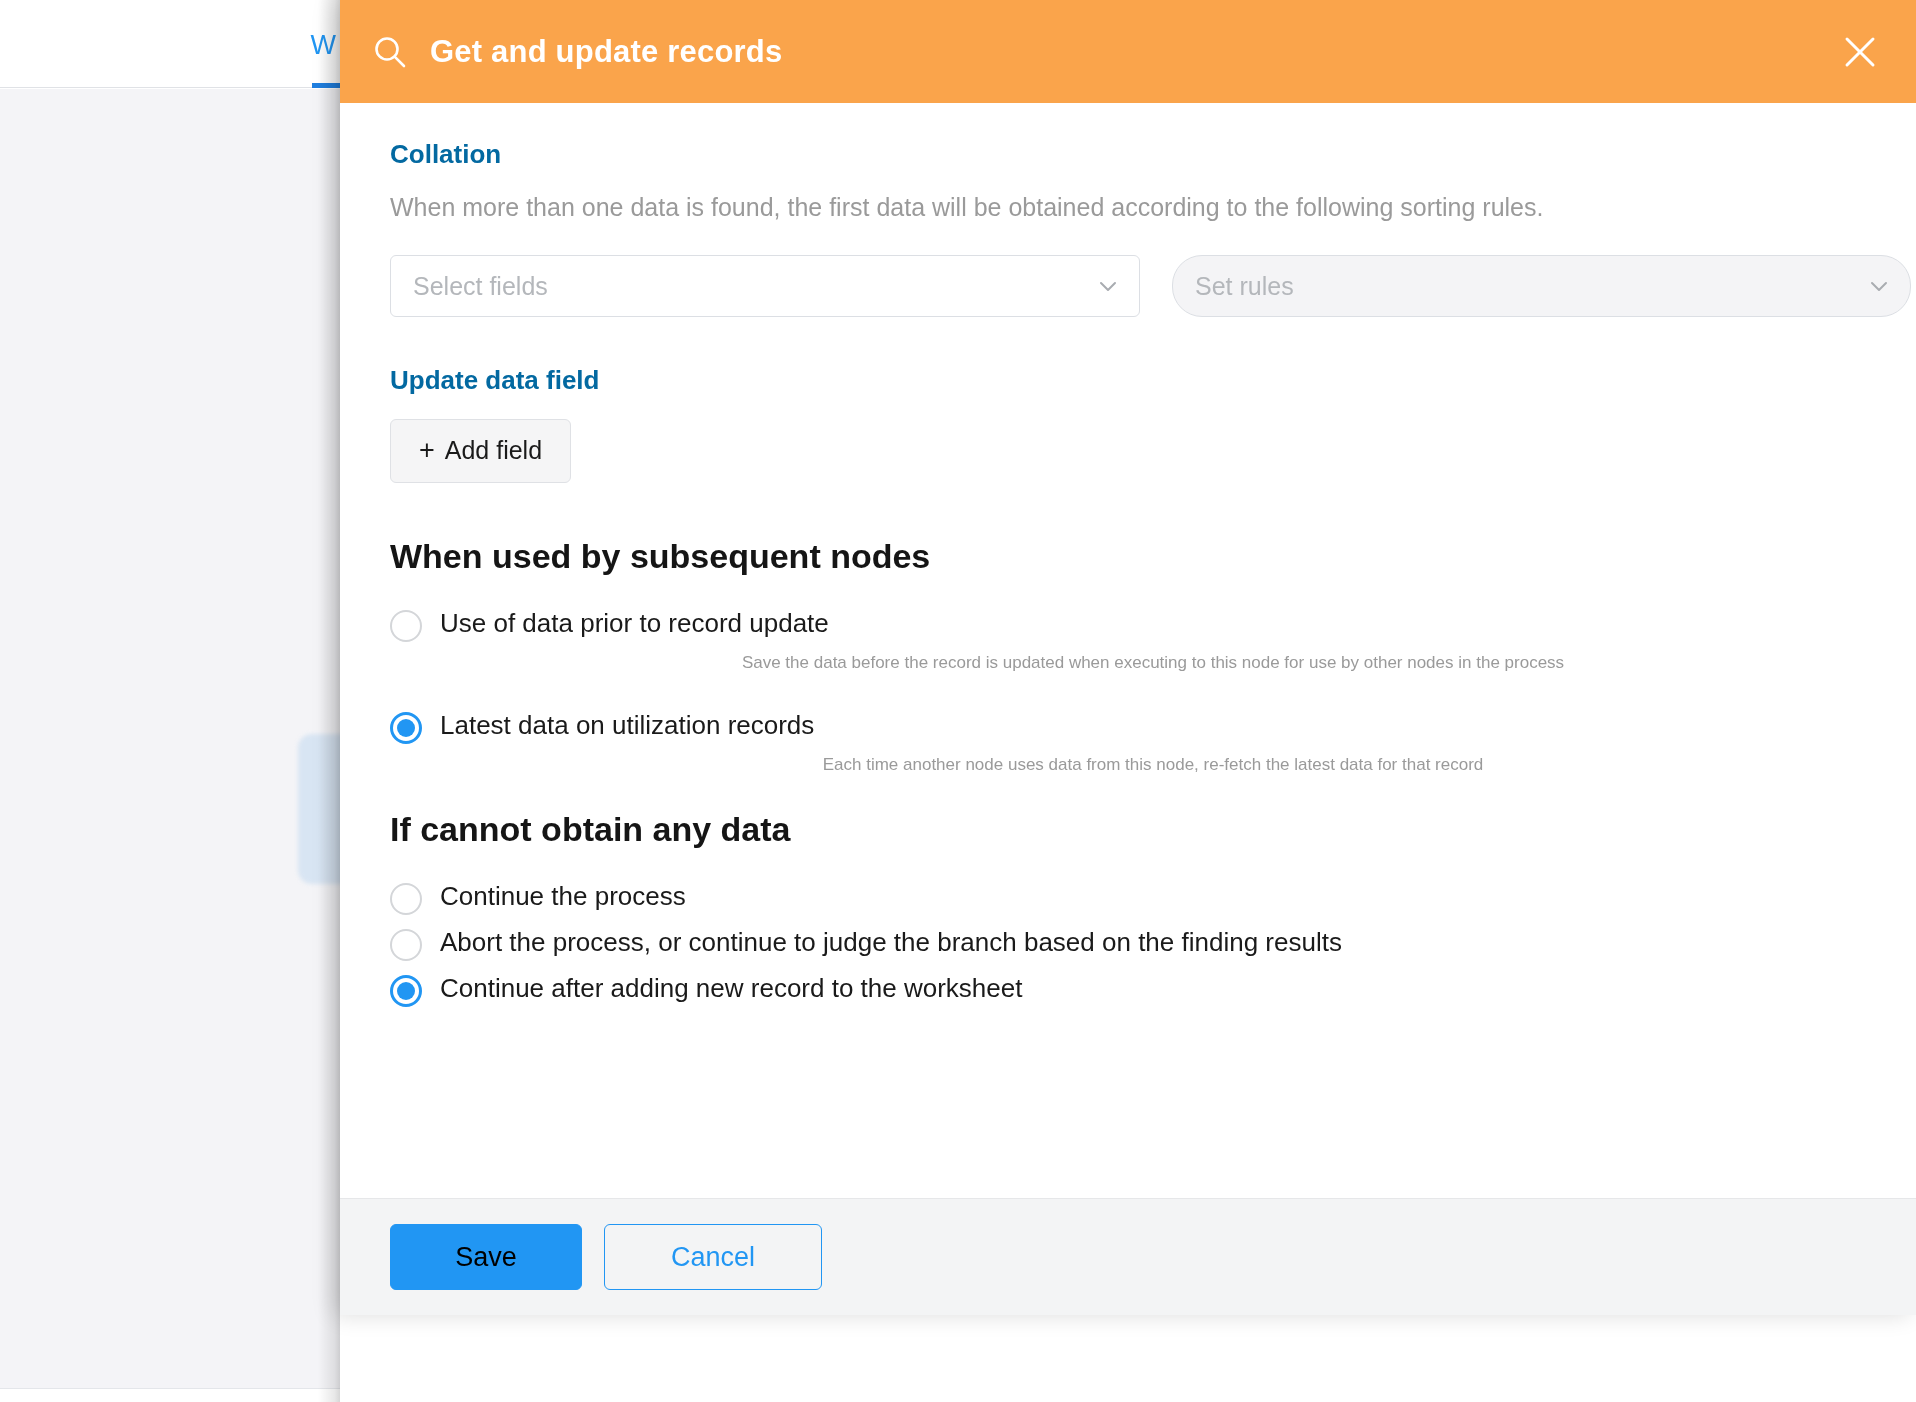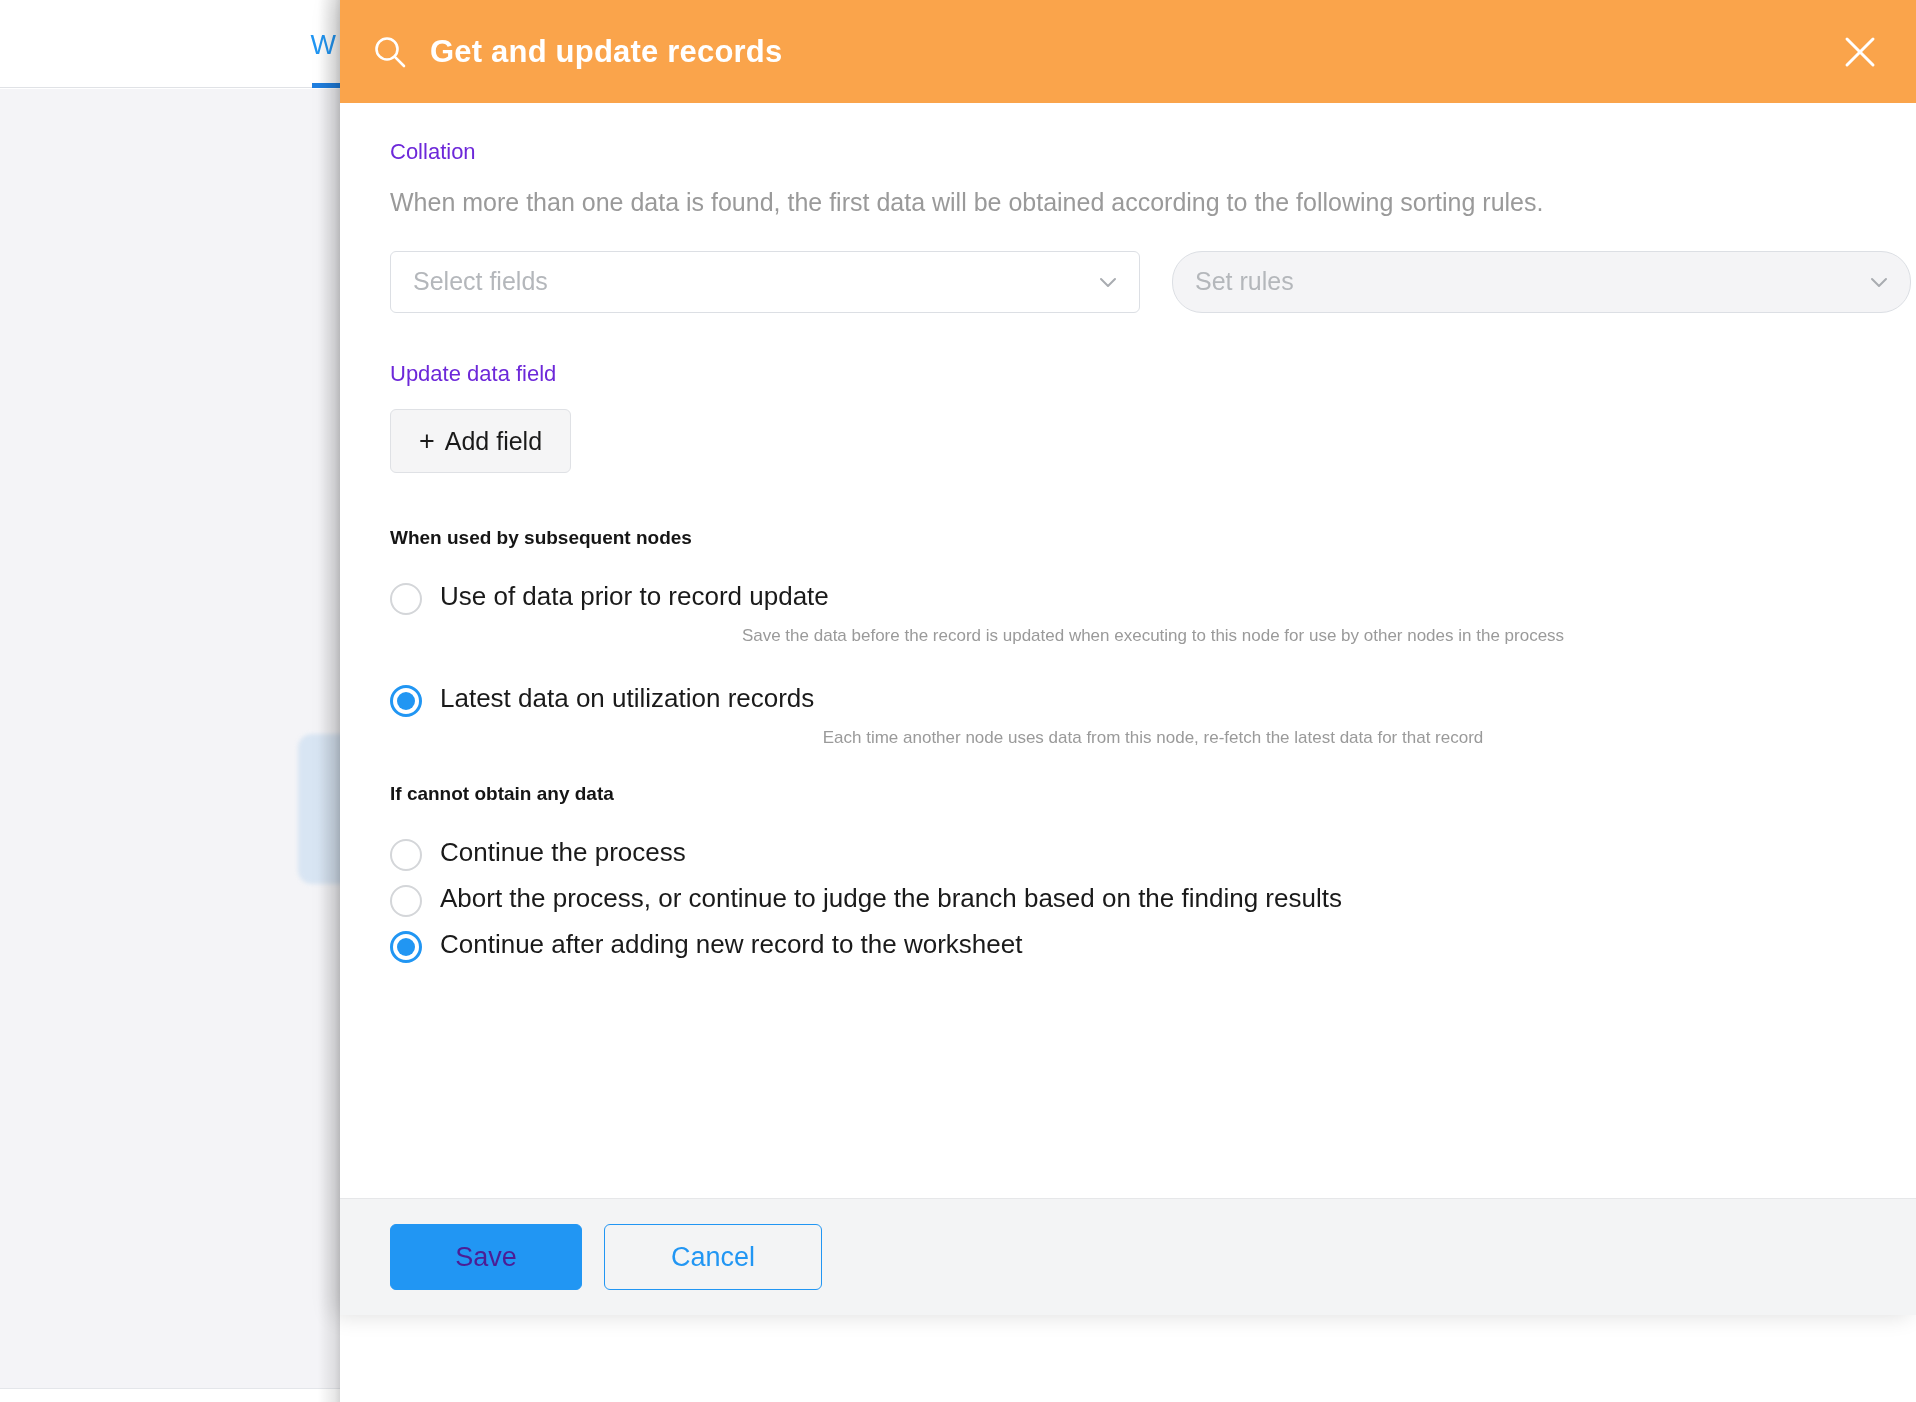--- a/index.html
+++ b/index.html
@@ -118,23 +118,23 @@
 
   
   #modal-body {
     flex: 1 1 auto;
     padding: 36px 50px 28px 50px;
     overflow-y: auto;
     background: #ffffff;
   }
 
   .section-title {
-    font-size: 22px;
-    font-weight: normal;
-    color: #6d28d9;
+    font-size: 26px;
+    font-weight: bold;
+    color: #0369a1;
     margin: 0 0 22px 0;
     line-height: 1.2;
   }
   .section-desc {
     font-size: 25px;
     color: #9a9a9a;
     margin: 0 0 32px 0;
     line-height: 1.25;
   }
 
@@ -183,21 +183,21 @@
     font-size: 25px;
     color: #1a1a1a;
     cursor: pointer;
     margin-bottom: 54px;
     font-family: inherit;
   }
   #add-field-button .plus { font-size: 27px; line-height: 1; }
 
   .block { margin-bottom: 12px; }
   .block-title {
-    font-size: 19px;
+    font-size: 34px;
     font-weight: bold;
     color: #151515;
     margin: 0 0 30px 0;
   }
 
   
   .radio-option {
     display: flex;
     align-items: flex-start;
     gap: 18px;
@@ -259,21 +259,21 @@
     font-family: inherit;
     cursor: pointer;
     display: inline-flex;
     align-items: center;
     justify-content: center;
     padding: 0 26px;
   }
   #save-button {
     background: #2196f3;
     border: 1px solid #2196f3;
-    color: #4c1d95;
+    color: #000000;
   }
   #cancel-button {
     background: #f3f4f5;
     border: 1px solid #2196f3;
     color: #2196f3;
     min-width: 218px;
   }
 </style>
 </head>
 <body>

